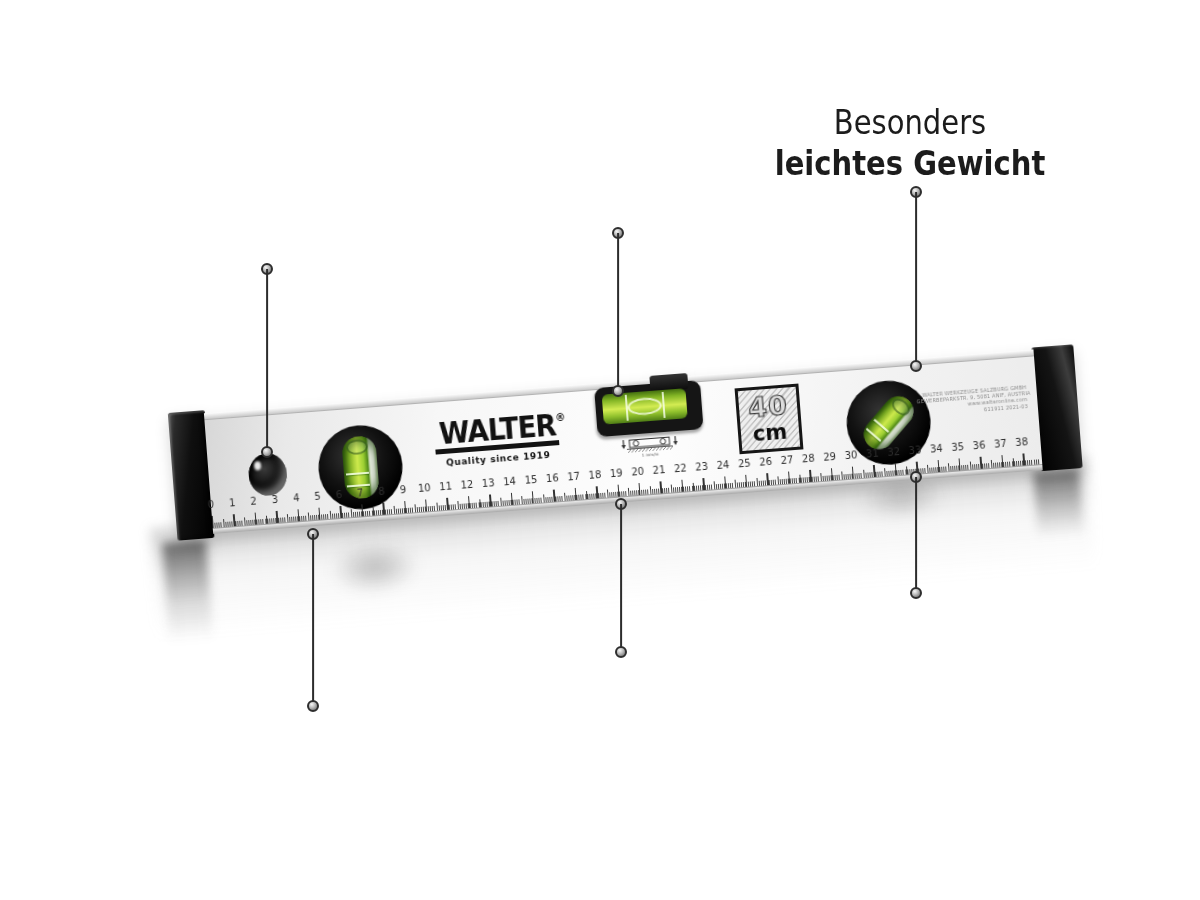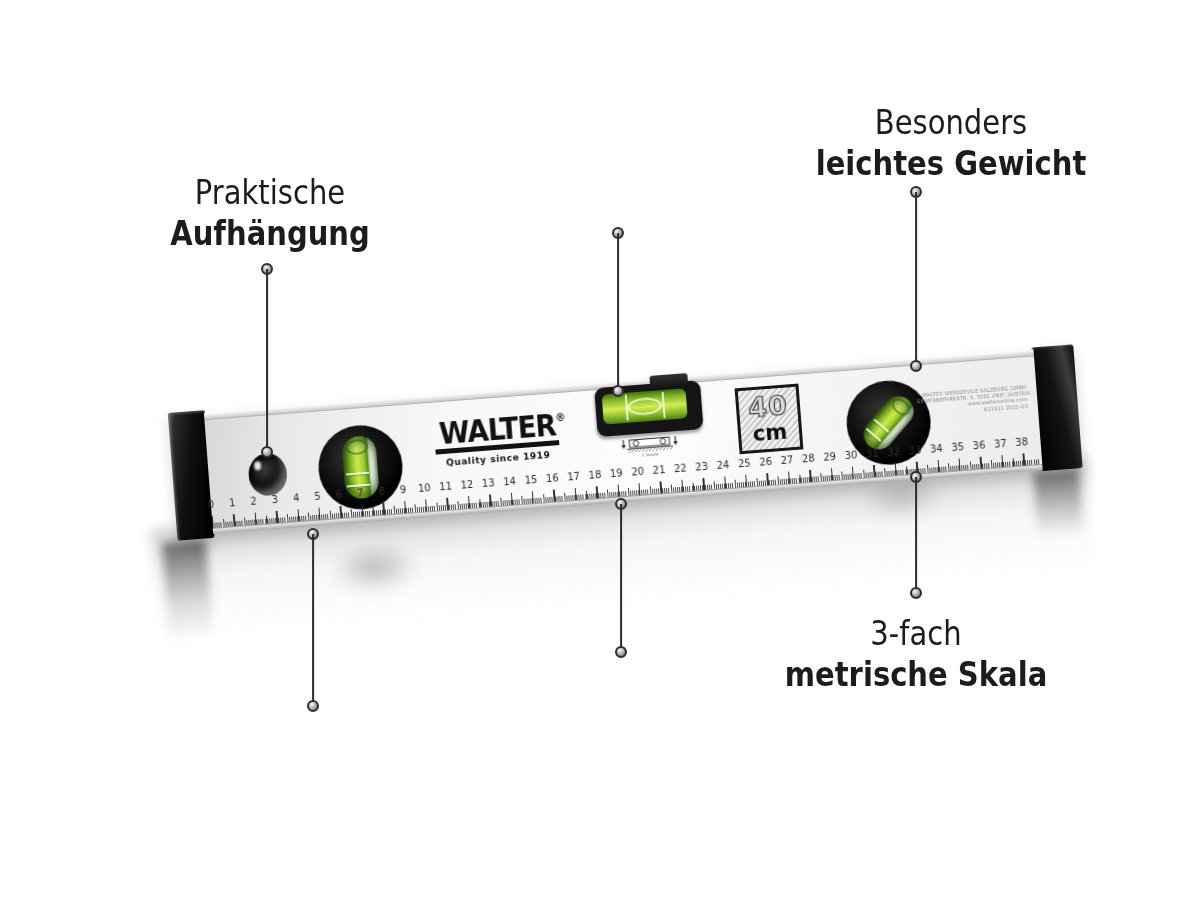--- a/index.html
+++ b/index.html
@@ -349,39 +349,33 @@
           <div class="ruler-num" style="left: 791.8px;">37</div>
           <div class="tick-5" style="left: 802.5px;"></div>
           <div class="mm-band" style="left: 793.3px; width: 19.9px;"></div>
           <div class="tick-cm" style="left: 813.2px;"></div>
           <div class="ruler-num" style="left: 813.2px;">38</div>
           <div class="mm-band" style="left: 814.7px; width: 15px;"></div>
         </div>
     </div>
   </div>
 
-  <div class="co-text" style="left:270px;top:172px;">
-    <div class="co-scale">
-      <div>Praktische</div>
-      <div class="co-bold">Aufhängung</div>
-    </div>
-  </div>
   <div class="conn" style="left:267px;top:263px;height:195px;">
     <span class="dot dot-a"></span>
     <span class="conn-line"></span>
     <span class="dot dot-b"></span>
   </div>
 
   <div class="conn" style="left:618px;top:227px;height:170px;">
     <span class="dot dot-a"></span>
     <span class="conn-line"></span>
     <span class="dot dot-b"></span>
   </div>
 
-  <div class="co-text" style="left:951px;top:102px;text-align:center;">
+  <div class="co-text" style="left:910px;top:102px;text-align:center;">
     <div class="co-scale">
       <div>Besonders</div>
       <div class="co-bold">leichtes Gewicht</div>
     </div>
   </div>
   <div class="conn" style="left:916px;top:186px;height:186px;">
     <span class="dot dot-a"></span>
     <span class="conn-line"></span>
     <span class="dot dot-b"></span>
   </div>
@@ -391,25 +385,19 @@
     <span class="conn-line"></span>
     <span class="dot dot-b"></span>
   </div>
 
   <div class="conn" style="left:621px;top:498px;height:160px;">
     <span class="dot dot-a"></span>
     <span class="conn-line"></span>
     <span class="dot dot-b"></span>
   </div>
 
-  <div class="co-text" style="left:916px;top:613px;">
-    <div class="co-scale">
-      <div>3-fach</div>
-      <div class="co-bold">metrische Skala</div>
-    </div>
-  </div>
   <div class="conn" style="left:916px;top:471px;height:128px;">
     <span class="dot dot-a"></span>
     <span class="conn-line"></span>
     <span class="dot dot-b"></span>
   </div>
 
 </div>
 
 </body></html>

